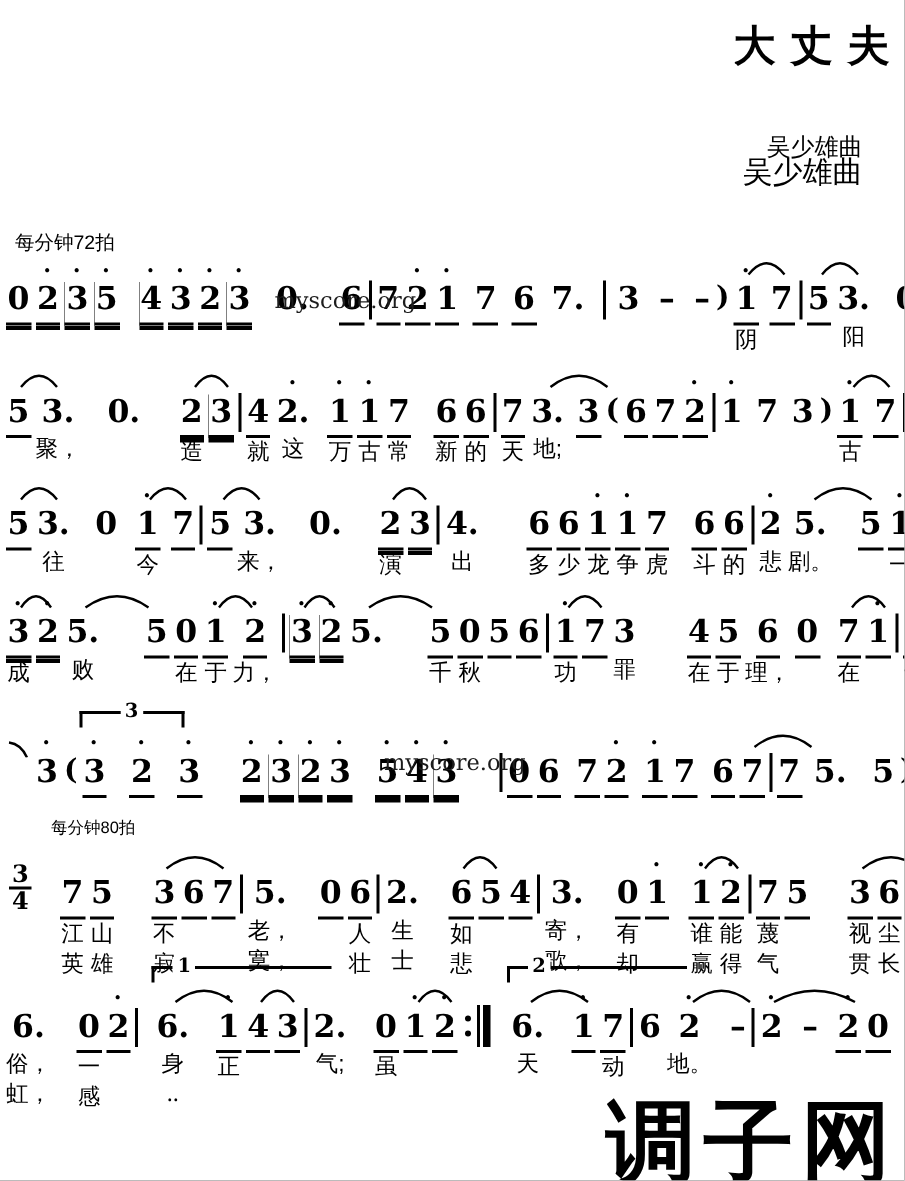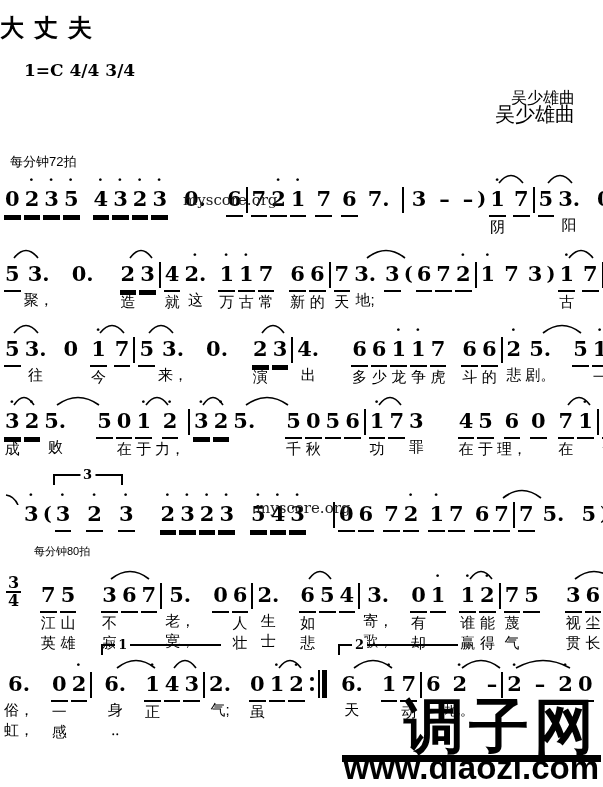--- a/index.html
+++ b/index.html
@@ -1,19 +1,19 @@
 <!DOCTYPE html>
 <html><head>
 <meta charset="utf-8">
 <style>
   html,body{margin:0;padding:0;background:#888}
   .page{position:relative;width:603px;height:787px;background:#fff;color:#000;
         font-family:"Liberation Sans",sans-serif;overflow:hidden;margin:0 auto}
-  .hdr-title{position:absolute;top:12px;left:0;right:0;text-align:left;
-             font-size:24px;font-weight:bold;letter-spacing:10px}
+  .hdr-title{position:absolute;top:12px;left:0;right:0;text-align:right;
+             font-size:28px;font-weight:bold;letter-spacing:10px}
   .hdr-key{position:absolute;top:60px;left:24px;font-size:17px;font-weight:bold;
            font-family:"DejaVu Serif","Liberation Serif",serif}
   .hdr-sub{position:absolute;top:60px;left:0;right:0;text-align:center;font-size:17px;font-weight:bold}
   .hdr-lyricist{position:absolute;top:88px;right:28px;font-size:16px}
   .hdr-composer{position:absolute;top:101px;right:28px;font-size:20px}
   .hdr-imprint{position:absolute;top:124px;left:0;right:0;text-align:center;font-size:14px;font-weight:bold}
   .tempo1{position:absolute;top:153px;left:10px;font-size:13px}
   .tempo2{position:absolute;top:544px;left:34px;font-size:11px}
   .score{position:absolute;top:176px;left:4px;right:0}
   .line{position:relative;display:flex;align-items:flex-start}
@@ -58,21 +58,20 @@
   .site{font-size:60px;font-weight:900;letter-spacing:5px;line-height:46px;}
   .url{position:relative;display:inline-block;font-size:33px;font-weight:900;line-height:35px;
        font-family:"Liberation Sans",sans-serif}
   .url::before{content:"";position:absolute;left:-2px;right:-2px;top:5px;height:7px;background:#000}
 </style>
 </head>
 <body>
 
 <div class="page">
   <div class="hdr-title">大丈夫</div>
-  <div class="hdr-key">1=C  4/4  3/4</div>
   <div class="hdr-lyricist">吴少雄曲</div>
   <div class="hdr-composer">吴少雄曲</div>
   <div class="tempo1">每分钟72拍</div>
   <div class="tempo2">每分钟80拍</div>
 
   <div class="score" id="score">
       <div class="line">
         <div class="unit">
           <div class="dots"></div>
           <div class="digit u2">0</div>
@@ -1151,15 +1150,14 @@
           <div class="barline"></div>
         </div>
       </div>
     </div>
 
   <div class="wm wm1">myscore.org</div>
   <div class="wm wm2">myscore.org</div>
 
   <div class="footer">
     <div class="site">调子网</div>
-    <div class="url">www.diaozi.com</div>
   </div>
 </div>
 
 </body></html>

